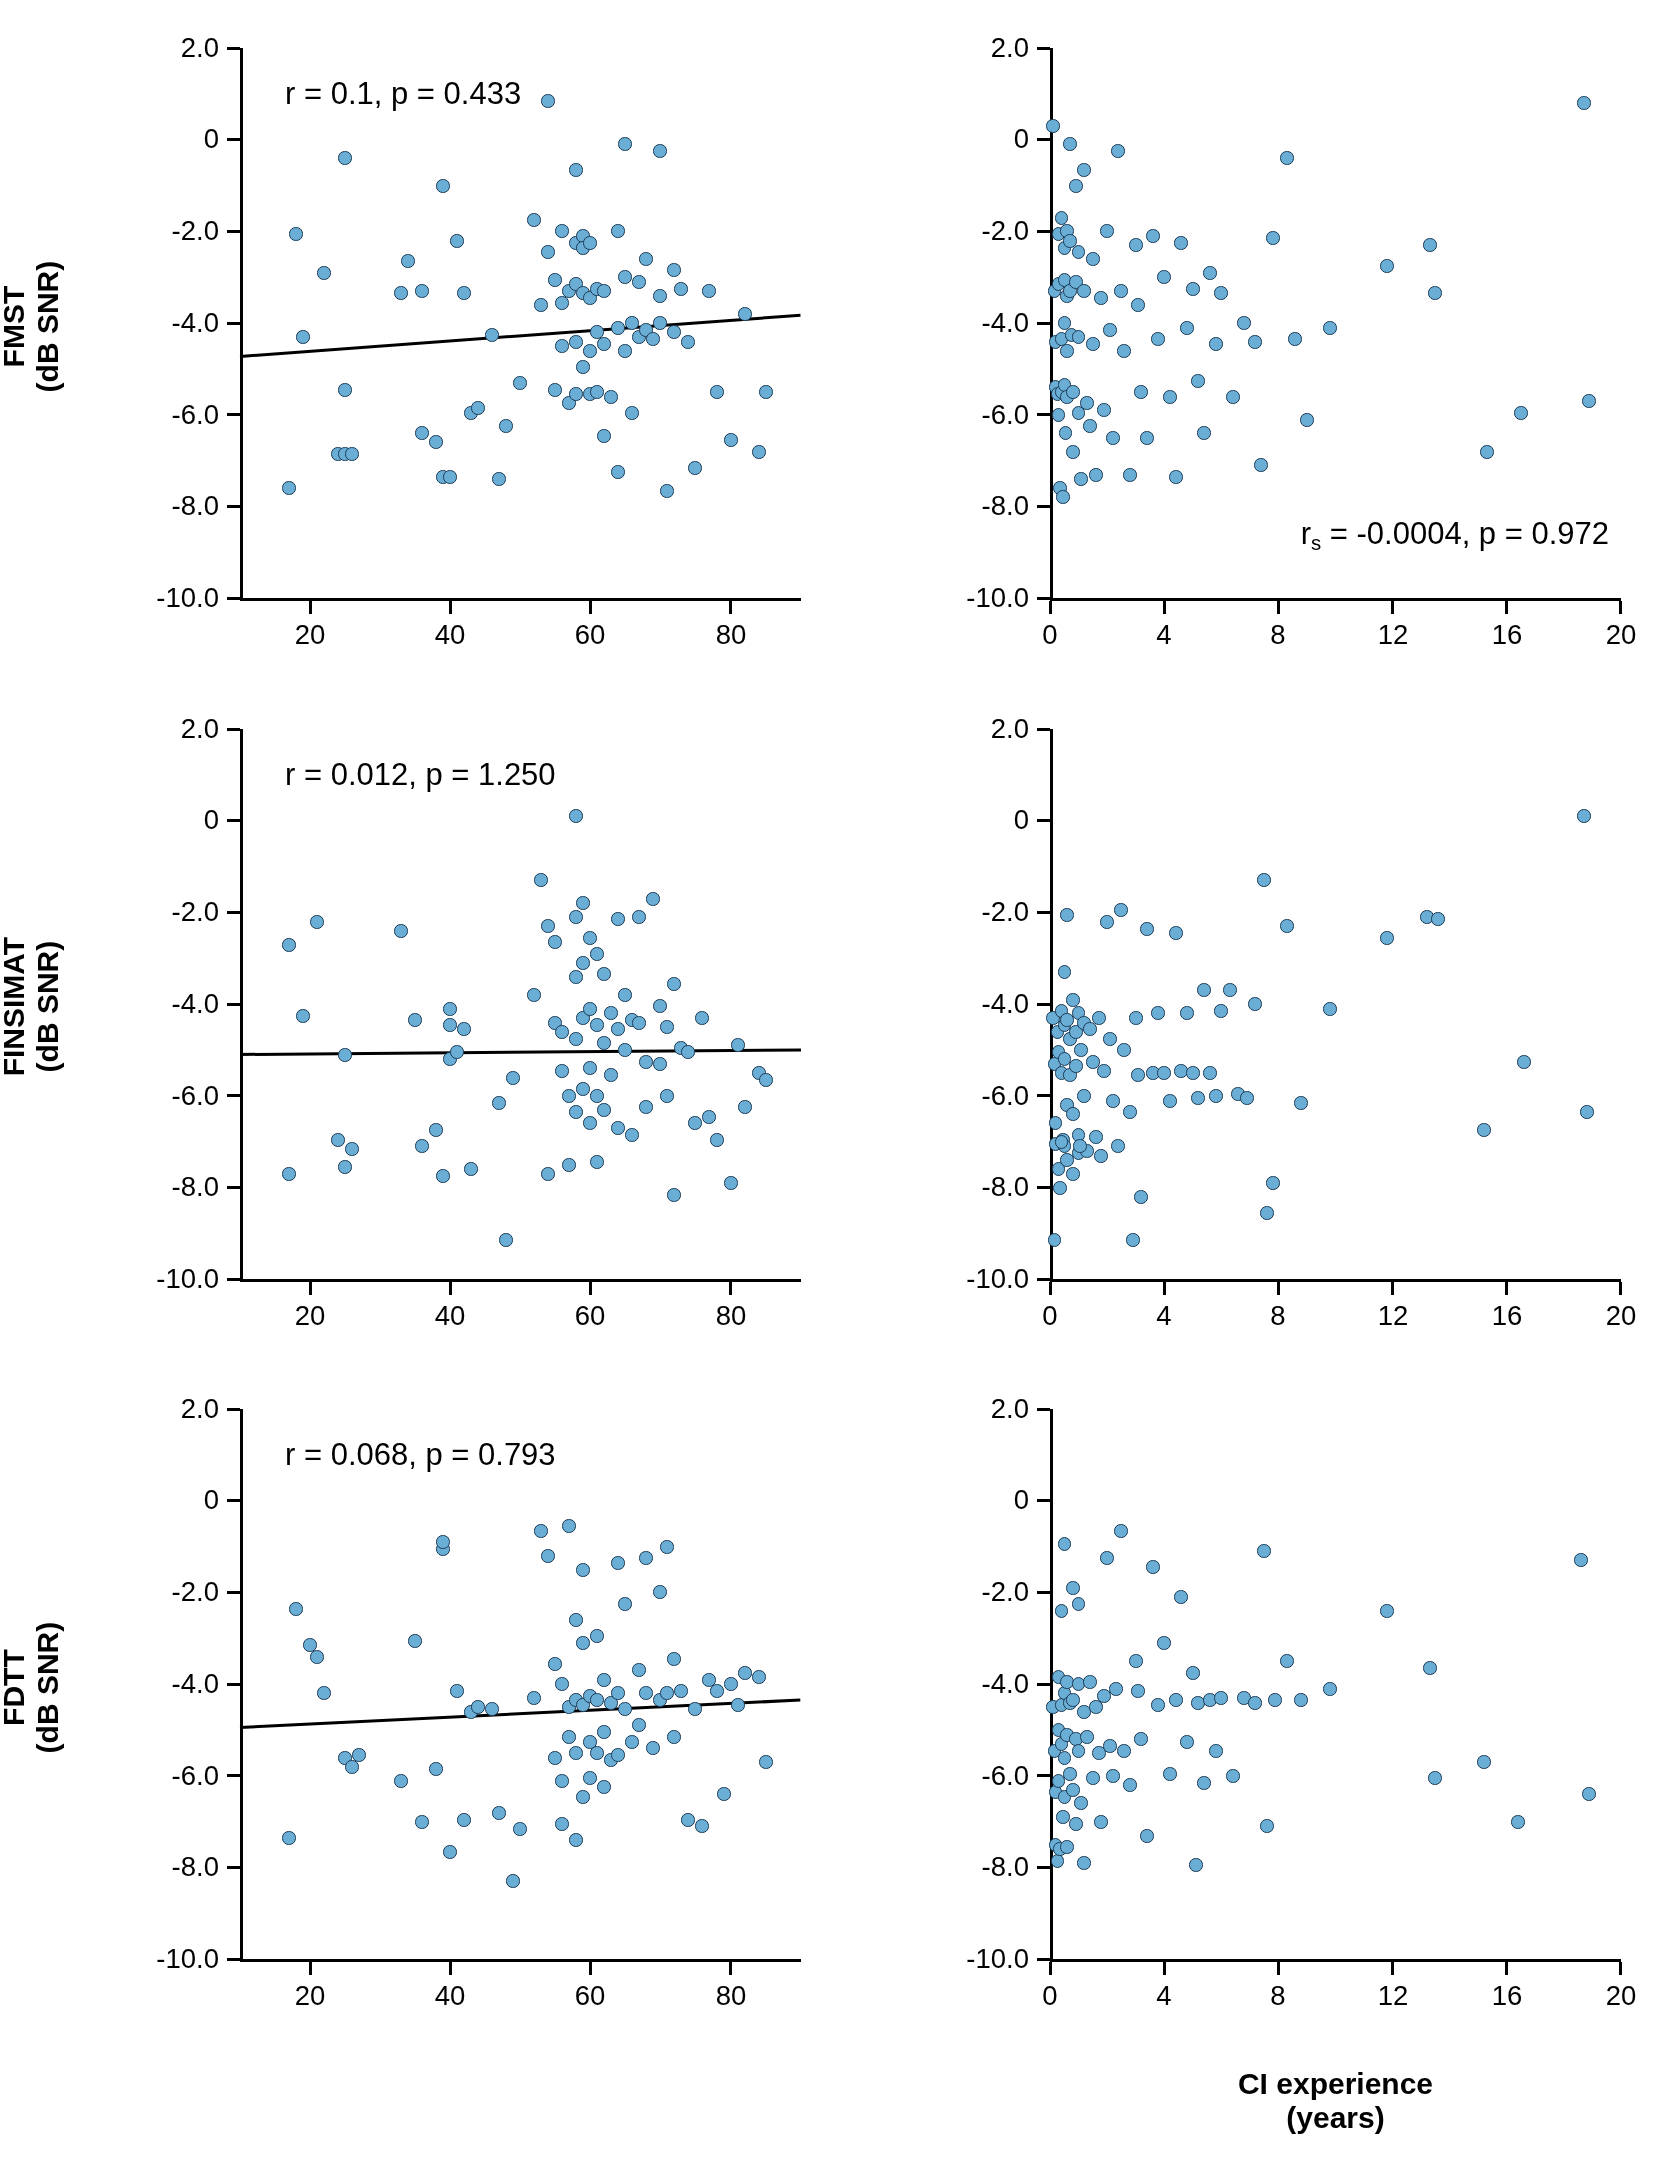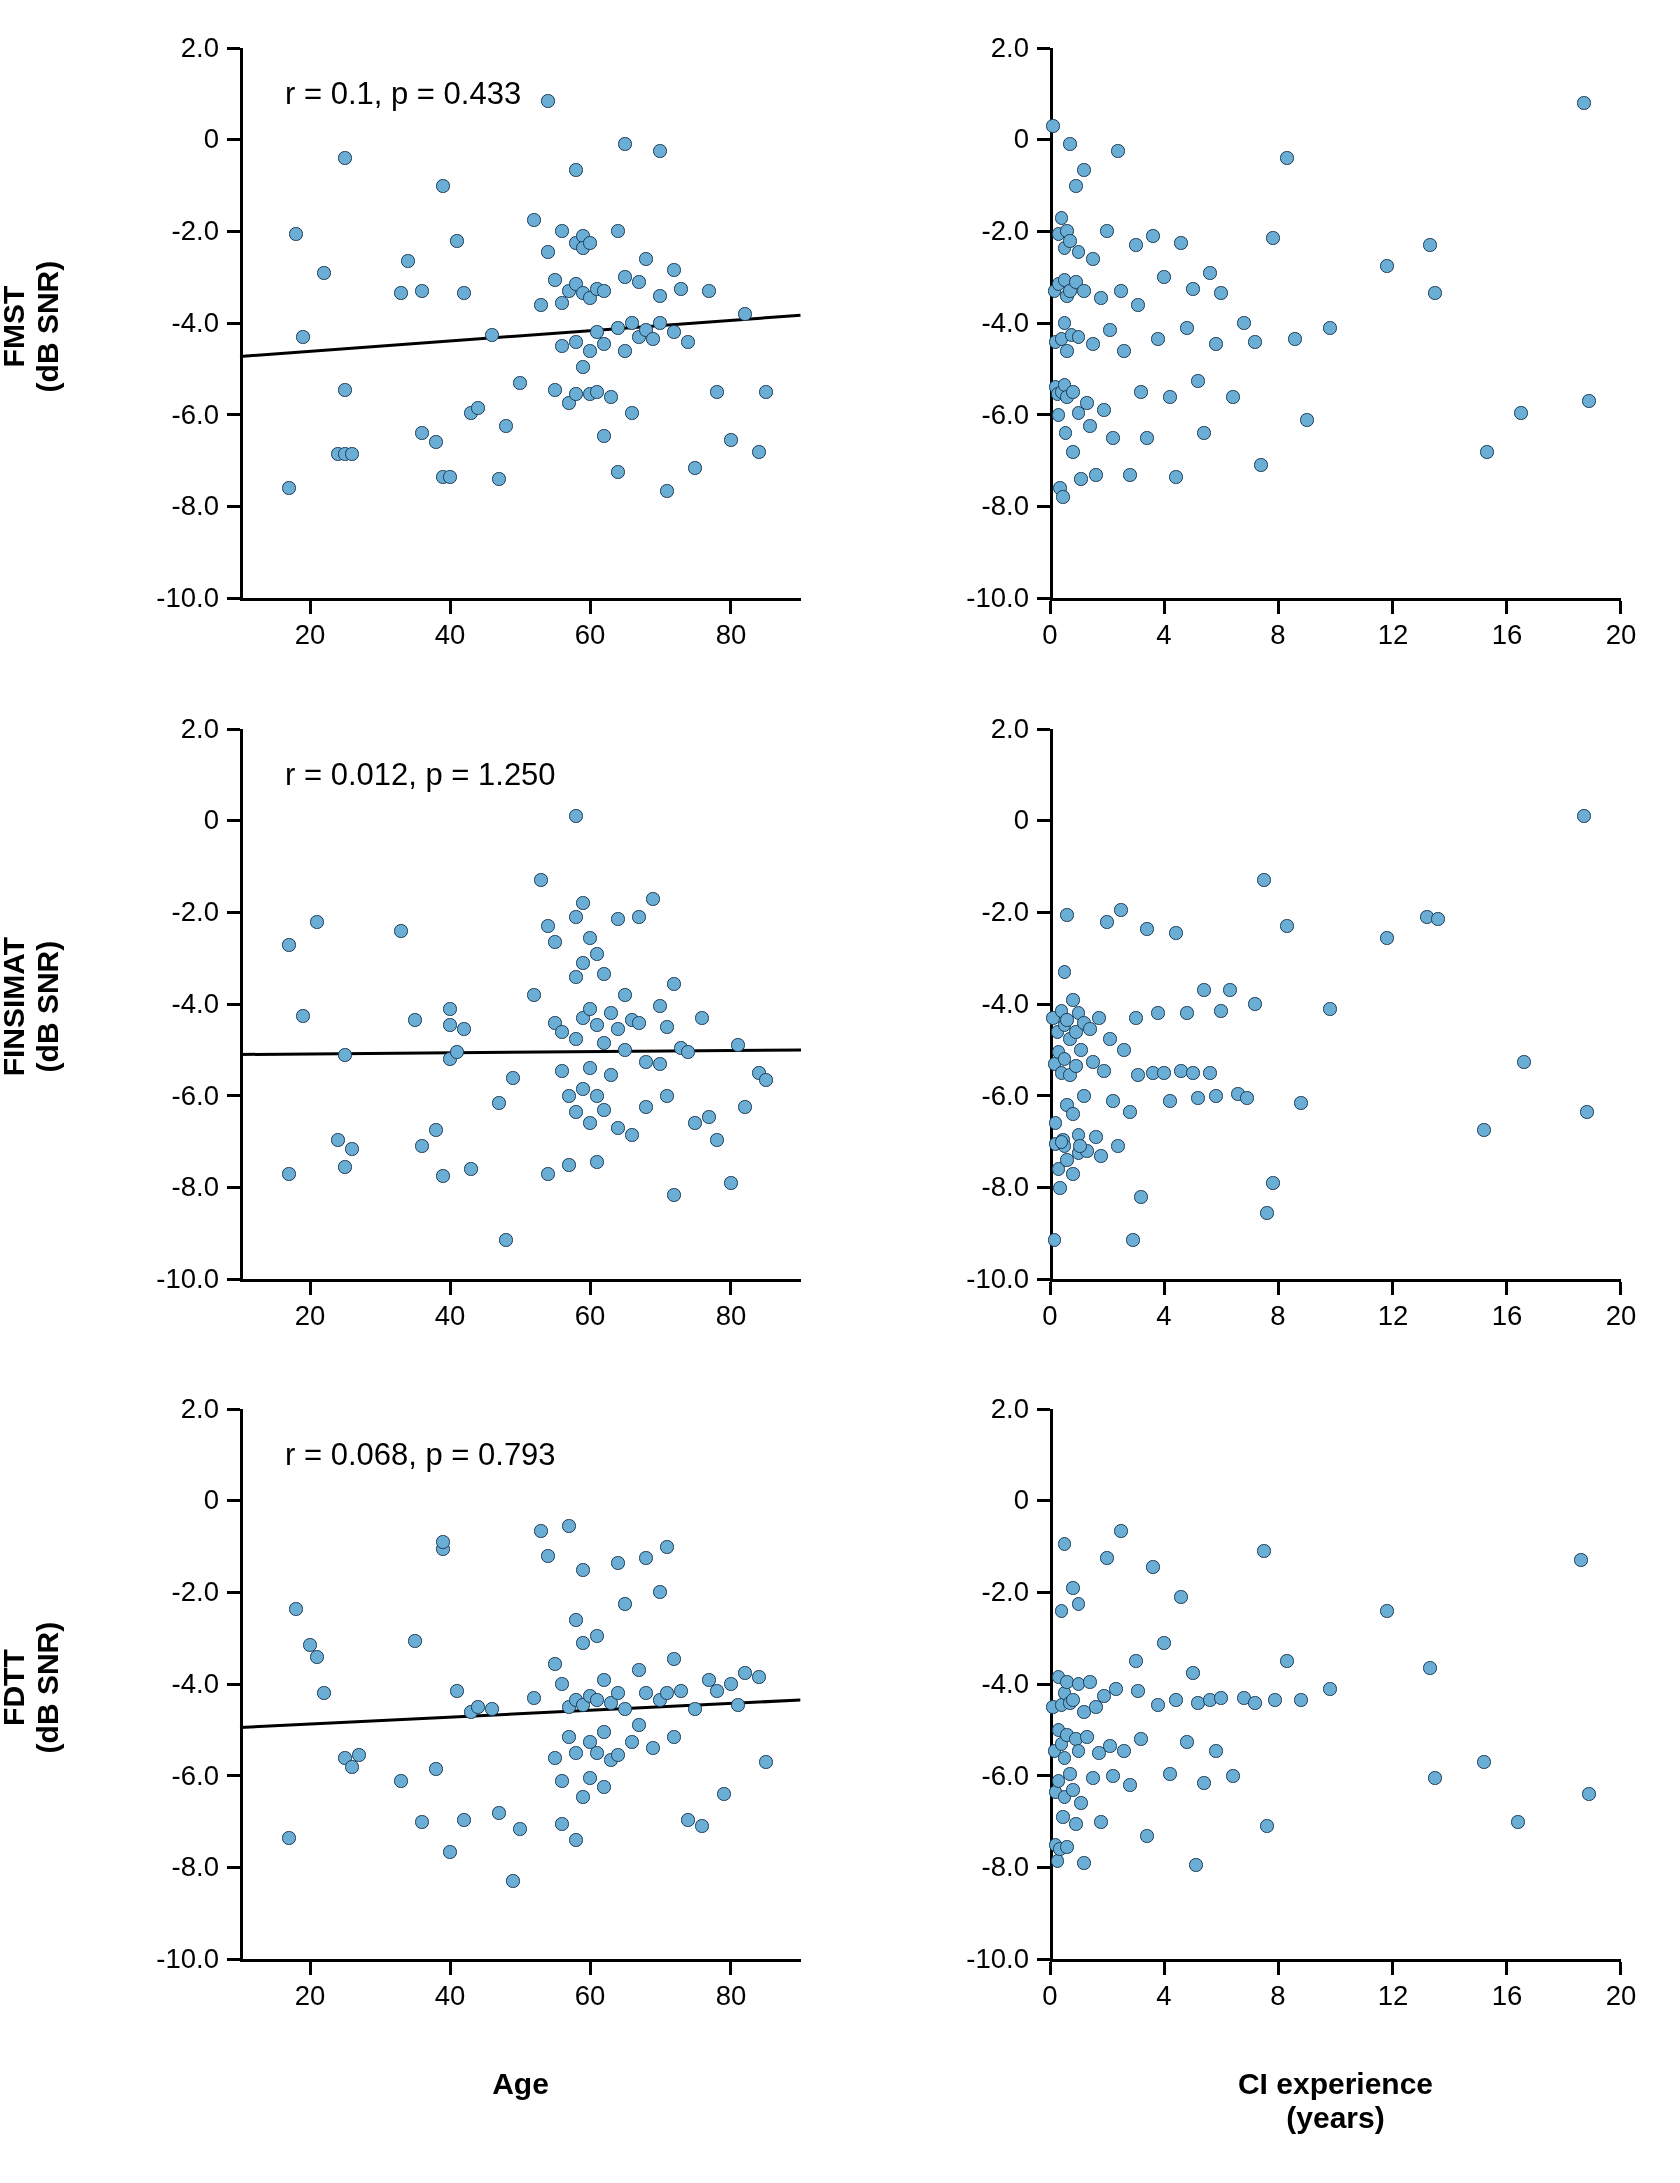--- a/index.html
+++ b/index.html
@@ -314,20 +314,21 @@
       <div class="pt" style="left: 245px; top: 291px;"></div>
       <div class="pt" style="left: 257px; top: 372px;"></div>
       <div class="pt" style="left: 280px; top: 280px;"></div>
       <div class="pt" style="left: 337px; top: 218px;"></div>
       <div class="pt" style="left: 380px; top: 197px;"></div>
       <div class="pt" style="left: 385px; top: 245px;"></div>
       <div class="pt" style="left: 437px; top: 404px;"></div>
       <div class="pt" style="left: 471px; top: 365px;"></div>
       <div class="pt" style="left: 534px; top: 55px;"></div>
       <div class="pt" style="left: 539px; top: 353px;"></div>
+      <div class="annot" style="top: 468px; left: 0px; width: 559px; text-align: right;">r<sub>s</sub> = -0.0004, p = 0.972</div>
     </div>
     <div class="panel" style="left: 240px; top: 729px; width: 561px; height: 550px;">
       <div class="plot-area" style="left: 0px; top: 0px; width: 561px; height: 550px; overflow: visible;"></div>
       <div class="axis-line" style="left: 0px; top: 0px; width: 3.1px; height: 550px;"></div>
       <div class="axis-line" style="left: 0px; top: 550px; width: 561px; height: 3.1px;"></div>
       <div class="tick" style="left: -13.3px; top: -1.5px; width: 13.3px; height: 3.1px;"></div>
       <div class="ticklabel y" style="left: -189px; top: -16.3px; width: 168px;">2.0</div>
       <div class="tick" style="left: -13.3px; top: 90px; width: 13.3px; height: 3.1px;"></div>
       <div class="ticklabel y" style="left: -189px; top: 75px; width: 168px;">0</div>
       <div class="tick" style="left: -13.3px; top: 182px; width: 13.3px; height: 3.1px;"></div>
@@ -777,19 +778,18 @@
       <div>(dB SNR)</div>
     </div>
     <div class="ylabel" style="width: 357px; left: -148px; top: 973px; transform: rotate(-90deg) translateX(0px); transform-origin: 50% 50%;">
       <div>FINSIMAT</div>
       <div>(dB SNR)</div>
     </div>
     <div class="ylabel" style="width: 357px; left: -148px; top: 1654px; transform: rotate(-90deg) translateX(0px); transform-origin: 50% 50%;">
       <div>FDTT</div>
       <div>(dB SNR)</div>
     </div>
-    <div class="axis-title" style="left: 240px; top: 2067px; width: 561px;">Age</div>
     <div class="axis-title" style="left: 1050px; top: 2067px; width: 571px;">
       <div>CI experience</div>
       <div>(years)</div>
     </div>
   </div>
 
 
 </body></html>

